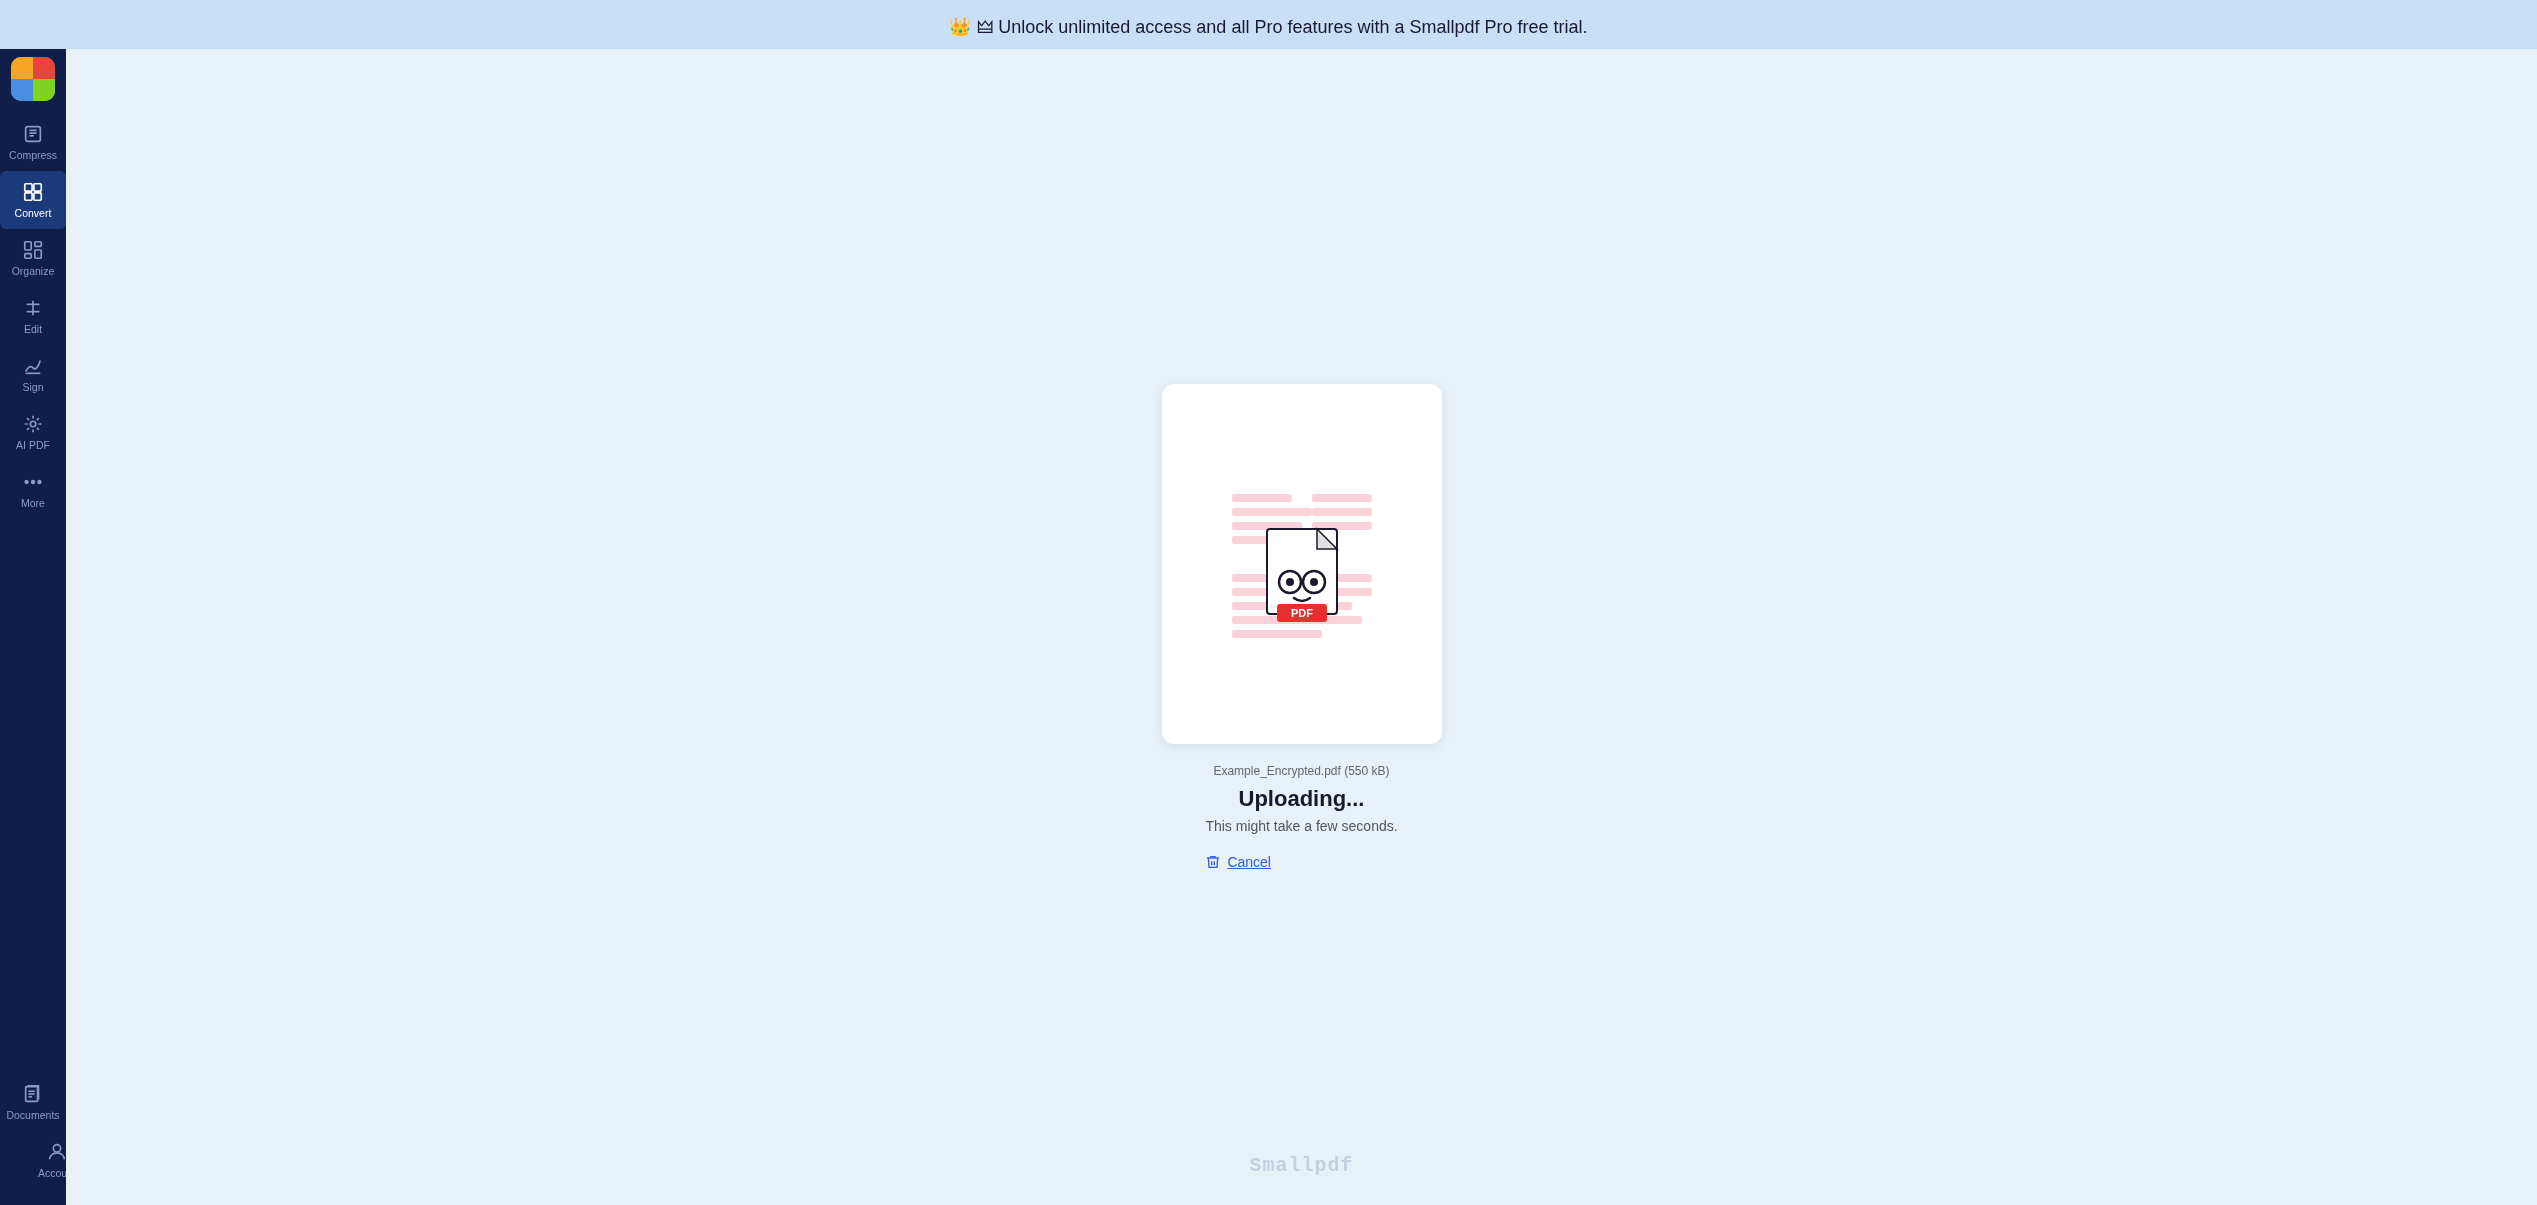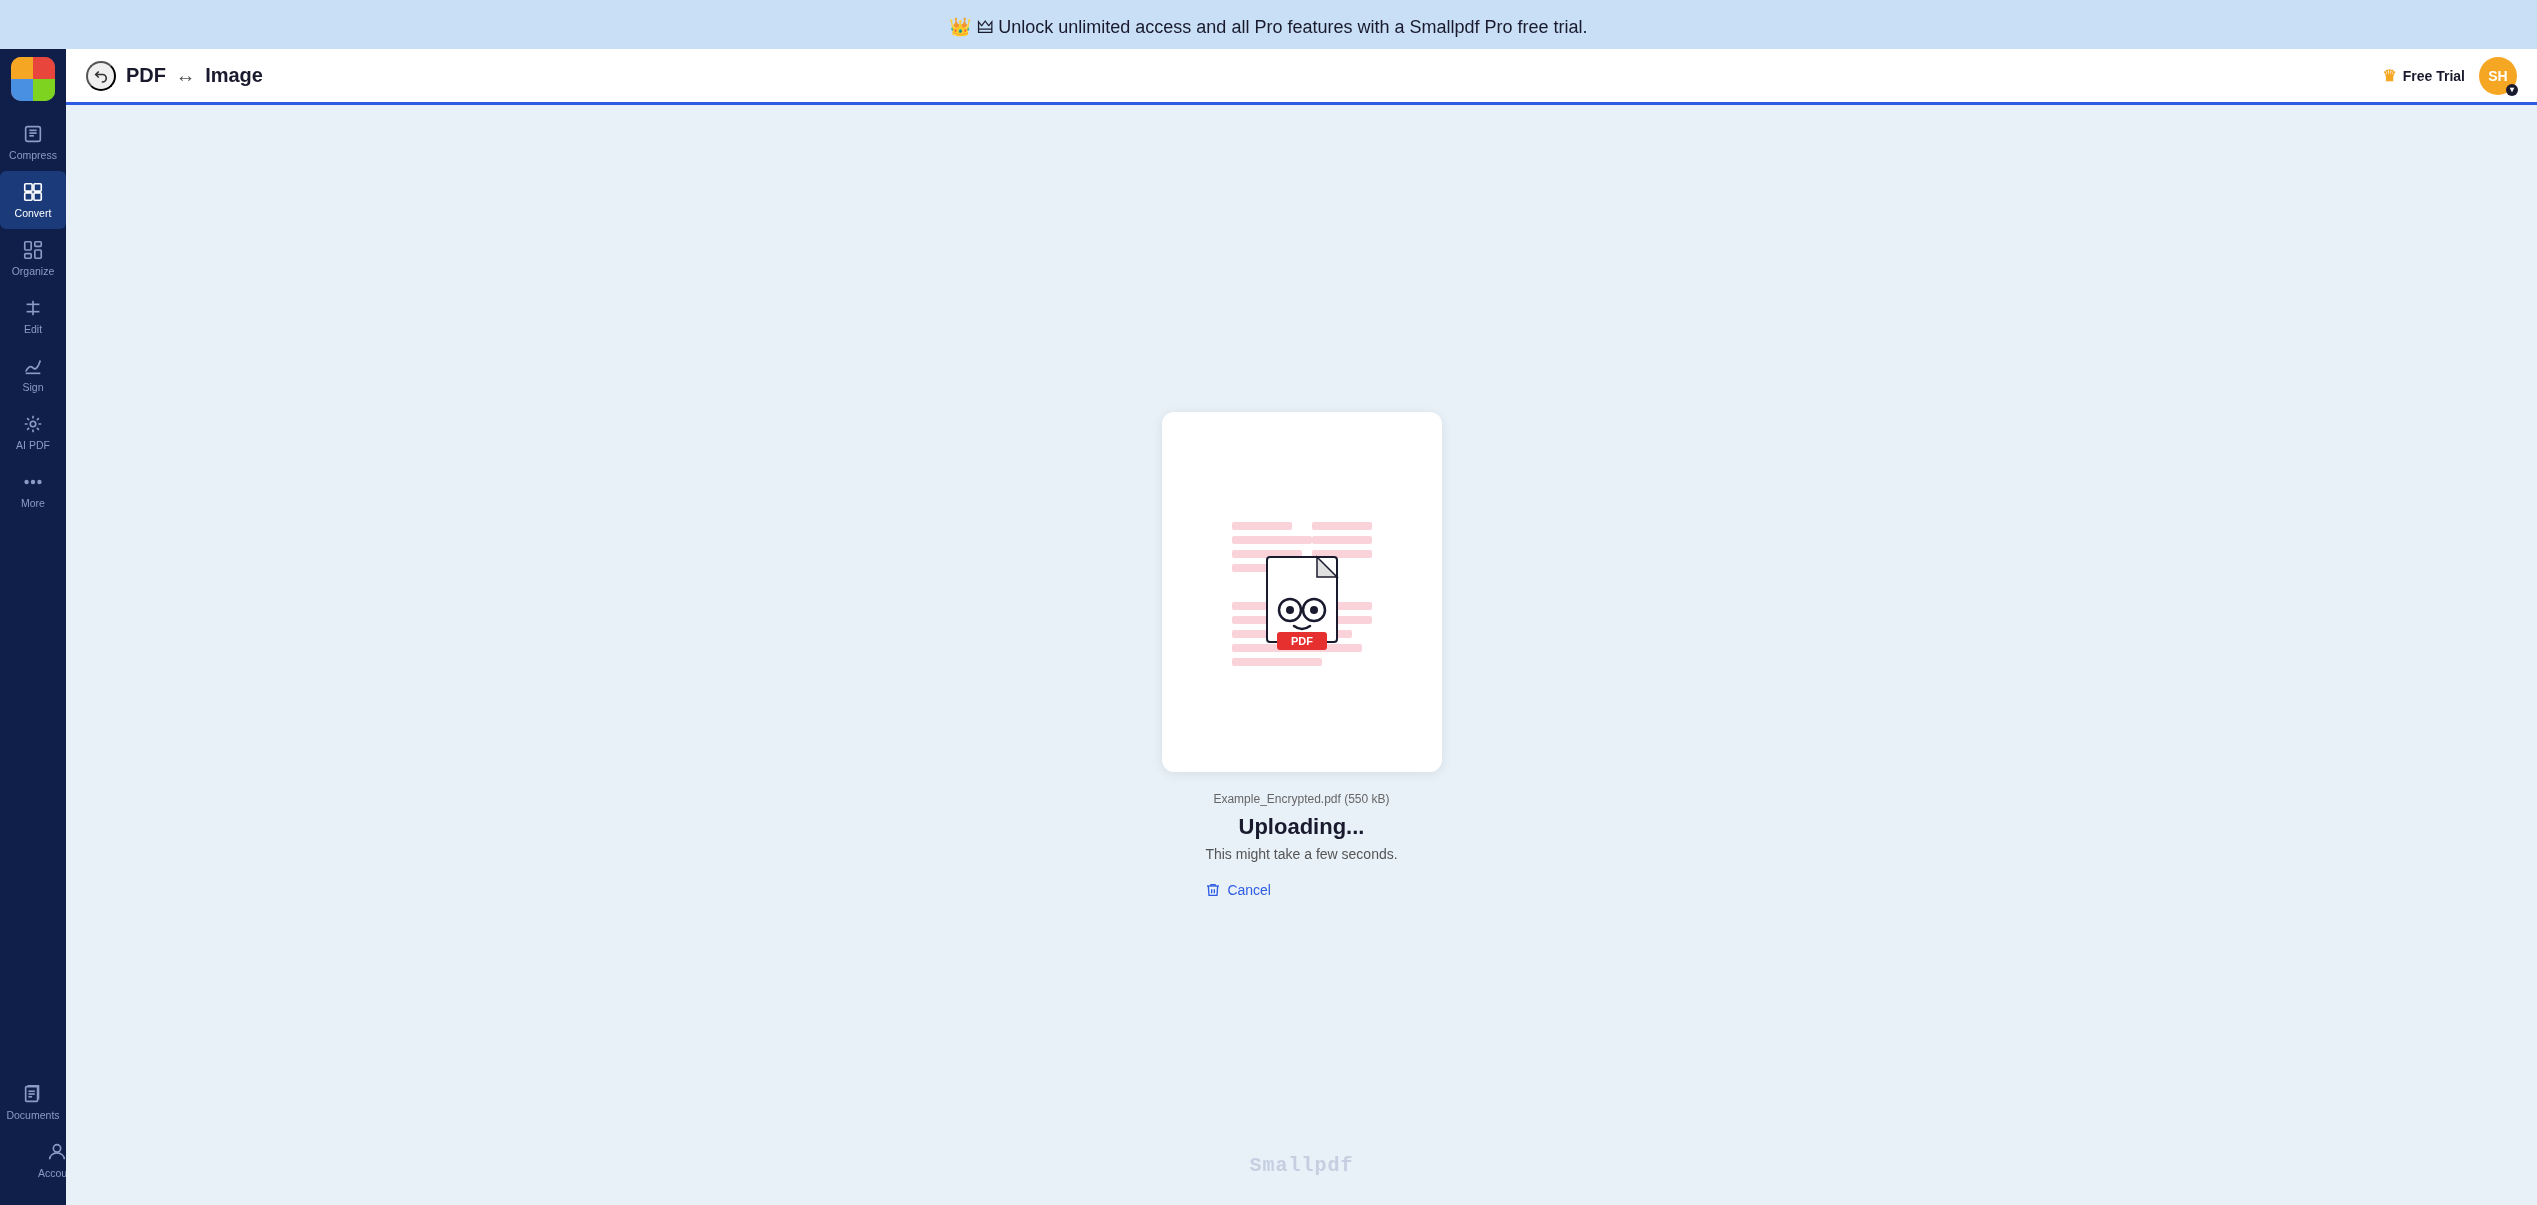--- a/index.html
+++ b/index.html
@@ -214,20 +214,21 @@
       color: #555;
       margin-bottom: 20px;
     }
     .cancel-link {
       display: flex;
       align-items: center;
       gap: 6px;
       color: #2d5be3;
       font-size: 14px;
       cursor: pointer;
+      text-decoration: underline;
       background: none;
       border: none;
     }
 
     .watermark {
       position: absolute;
       bottom: 28px;
       left: 50%;
       transform: translateX(-50%);
       font-size: 20px;
@@ -349,42 +350,20 @@
           <circle cx="12" cy="8" r="4"></circle>
           <path d="M4 20c0-4 3.6-7 8-7s8 3 8 7"></path>
         </svg>
         <span class="sidebar-item-label">Account</span>
       </div>
     </div>
   </aside>
 
   <div style="display:flex; flex-direction:column; flex:1; overflow:hidden;">
 
-    <header class="header-bar">
-      <button class="header-back-btn">
-        <svg width="18" height="18" viewBox="0 0 24 24" fill="none" stroke="currentColor" stroke-width="2.2">
-          <path d="M9 14l-4-4 4-4"></path>
-          <path d="M5 10h9a5 5 0 0 1 0 10h-1"></path>
-        </svg>
-      </button>
-      <span class="header-title">
-        <span>PDF</span>
-        <span class="arrow">↔</span>
-        <span>Image</span>
-      </span>
-      <div class="header-spacer"></div>
-      <button class="free-trial-btn">
-        <span class="crown-gold">♛</span>
-        <span>Free Trial</span>
-      </button>
-      <div class="user-avatar">
-        <span>SH</span>
-        <div class="avatar-chevron">▾</div>
-      </div>
-    </header>
 
     <div class="content-area">
       <div class="center-wrapper">
 
         <div class="upload-card">
           <div class="pdf-illustration">
 
             <svg width="160" height="180" viewBox="0 0 160 180">
 
               <rect x="10" y="20" width="60" height="8" rx="2" fill="#f8c8d0" opacity="0.8"></rect>

